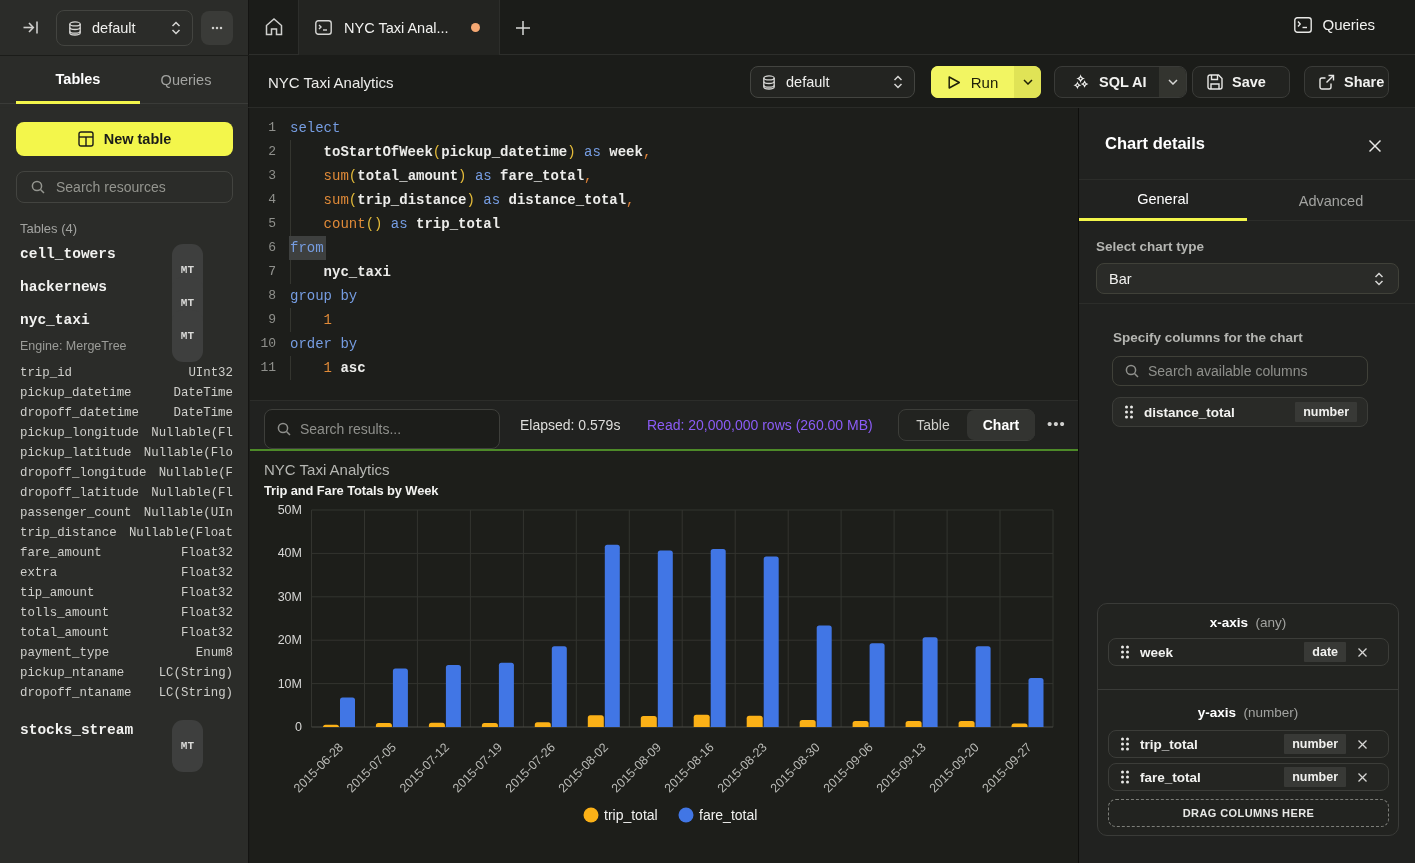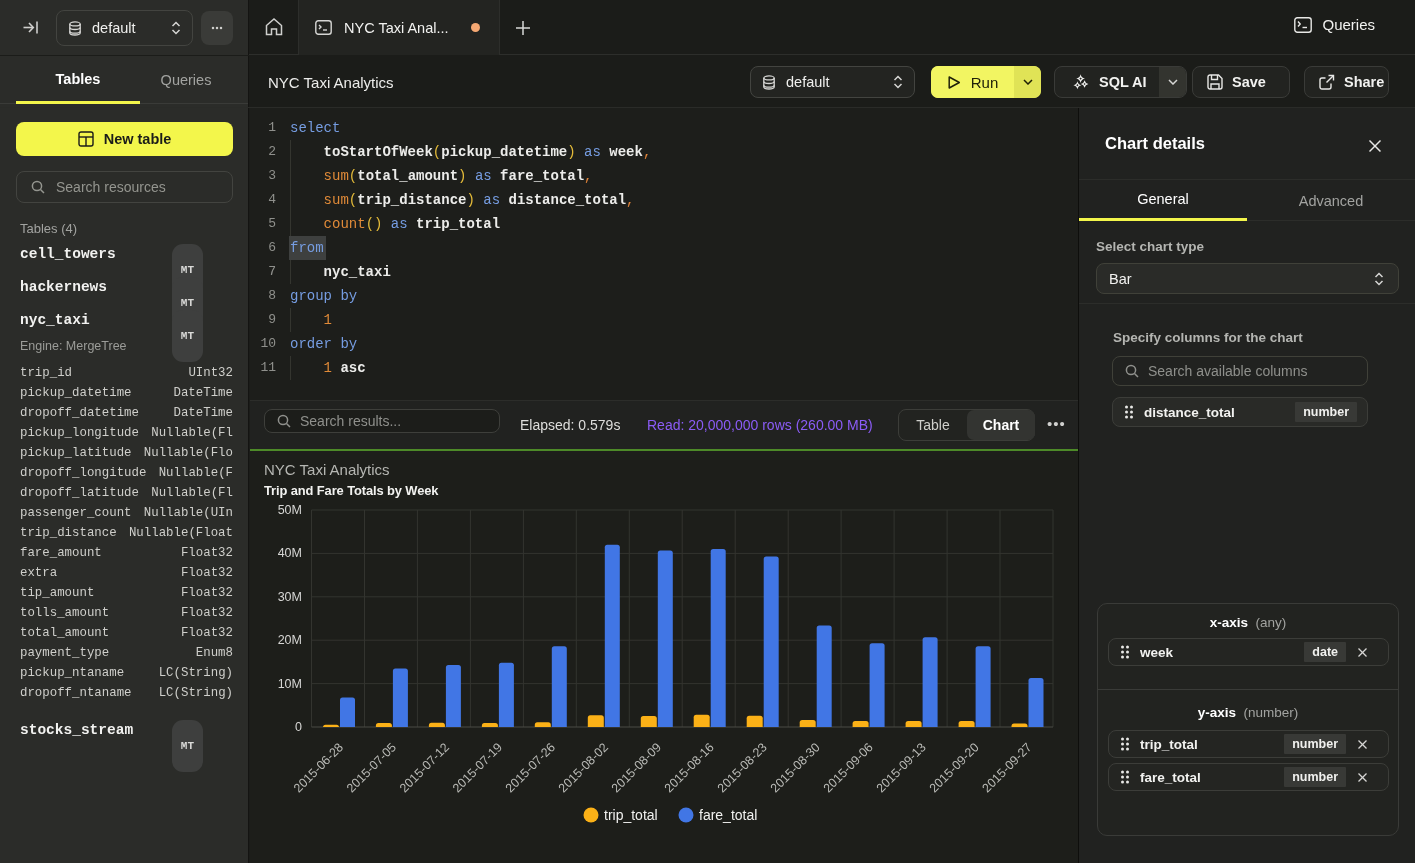--- a/index.html
+++ b/index.html
@@ -59,21 +59,21 @@
   .kw { color:#769de2; font-weight:normal; }
   .fn { color:#e08a38; font-weight:normal; }
   .pa { color:#e3ba39; font-weight:normal; }
   .cm { color:#df8339; font-weight:normal; }
   .nu { color:#e08a38; font-weight:normal; }
   .selbox { position:absolute; left:39px; top:128px; width:37px; height:24px; background:#3e403f; }
   .iguide { position:absolute; left:40px; width:1px; background:#34352f; }
 
   
   #resbar { left:250px; top:400px; width:828px; height:49px; background:#212220; border-top:1px solid #2c2d2a; }
-  #ressearch { position:absolute; left:14px; top:8px; width:236px; height:24px; border:1px solid #3e3f3b; border-radius:8px; background:#1c1d1a; display:flex; align-items:center; color:#8f908c; font-size:14px; }
+  #ressearch { position:absolute; left:14px; top:8px; width:236px; height:40px; border:1px solid #3e3f3b; border-radius:8px; background:#1c1d1a; display:flex; align-items:center; color:#8f908c; font-size:14px; }
   #elapsed { position:absolute; left:270px; top:16px; color:#dededc; font-size:14px; }
   #readrows { position:absolute; left:397px; top:16px; color:#8b5cf6; font-size:14px; }
   #seg { position:absolute; left:648px; top:8px; width:137px; height:32px; border:1px solid #3c3d39; border-radius:8px; background:#222320; }
   #seg .t { position:absolute; left:0; top:0; width:68px; height:30px; display:flex; align-items:center; justify-content:center; color:#cfcfcb; font-size:14px; }
   #seg .c { position:absolute; left:68px; top:0; width:68px; height:30px; border-radius:7px; background:#333431; color:#ffffff; font-size:14px; font-weight:bold; display:flex; align-items:center; justify-content:center; }
   #resdots { position:absolute; left:797px; top:14px; color:#d0d0ce; font-size:15px; letter-spacing:1px; }
 
   
   #greenline { left:250px; top:449px; width:828px; height:2px; background:#4d8a28; }
   #chartpanel { left:250px; top:451px; width:828px; height:412px; background:#1d1e1a; }
@@ -487,14 +487,15 @@
           <circle cx="2.5" cy="12" r="1.5"></circle>
           <circle cx="7.5" cy="12" r="1.5"></circle>
         </svg>
       <span class="nm">fare_total</span>
       <span class="badge" style="right:42px">number</span>
       <svg style="position:absolute;right:20px" width="11" height="11" viewBox="0 0 11 11" stroke="#d6d6d4" stroke-width="1.3">
           <path d="M1.5 1.5 L9.5 9.5"></path>
           <path d="M9.5 1.5 L1.5 9.5"></path>
         </svg>
     </div>
+    <div id="dragbox">DRAG COLUMNS HERE</div>
   </div>
 </div>
 
 </body></html>

